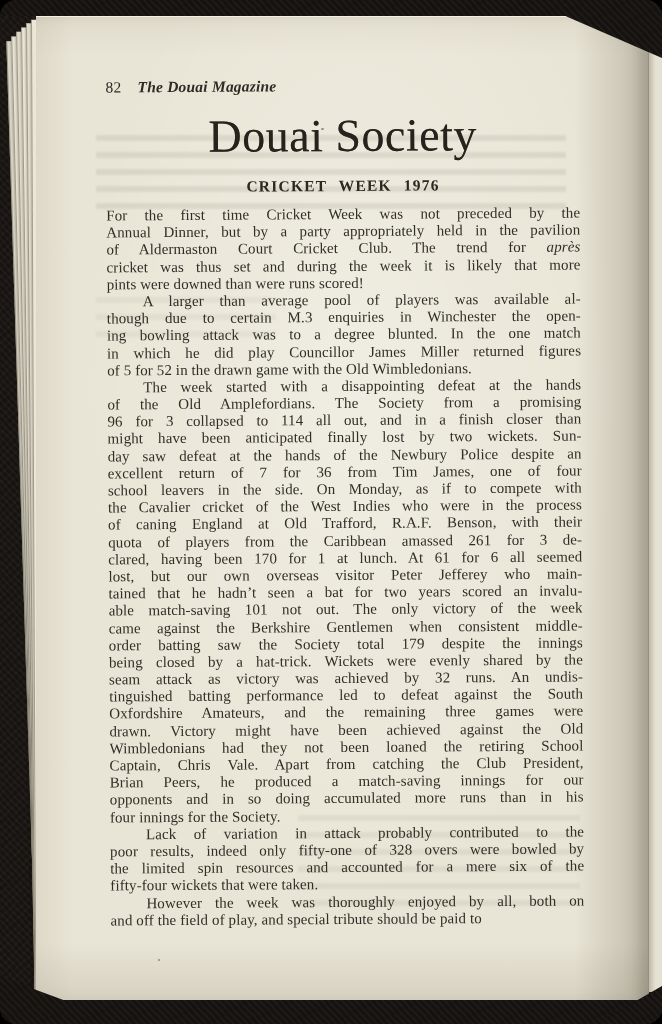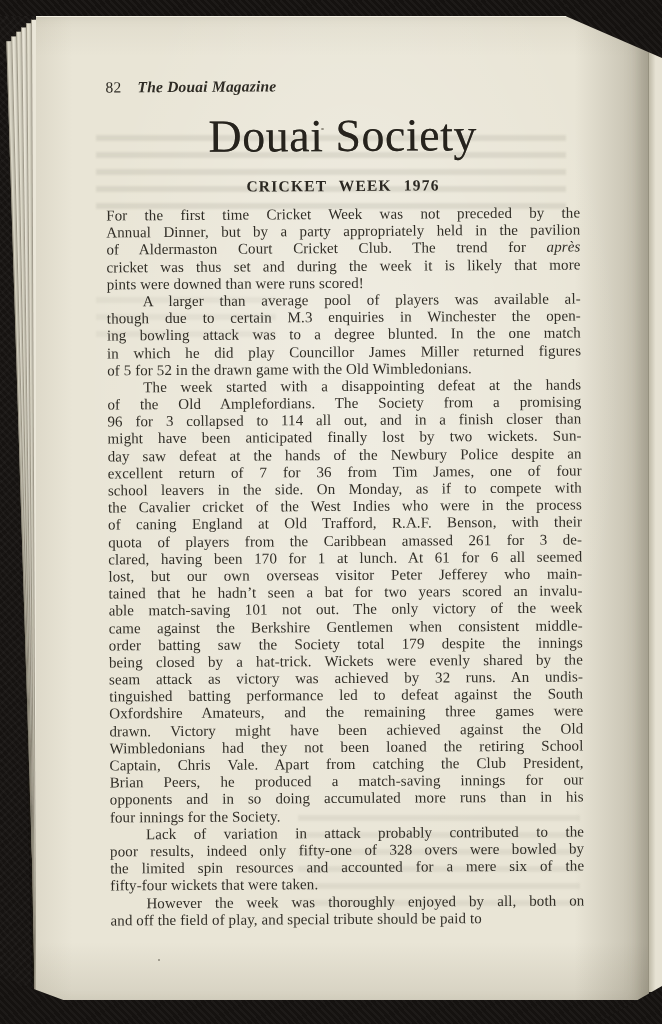--- a/index.html
+++ b/index.html
@@ -3,20 +3,21 @@
 <meta charset="utf-8">
 <style>
   html,body{margin:0;padding:0;background:#000;}
   .scene{
     position:relative;width:662px;height:1024px;overflow:hidden;
     background:
       repeating-linear-gradient(47deg, rgba(255,255,255,0.03) 0 2px, rgba(0,0,0,0) 2px 5px),
       repeating-linear-gradient(-43deg, rgba(255,255,255,0.02) 0 2px, rgba(0,0,0,0) 2px 6px),
       #161311;
     font-family:"Liberation Serif", serif;
+    border-radius:16px;
   }
   
   .stack{position:absolute;left:36px;top:16px;width:612px;height:984px;z-index:1;}
   .stack-page{
     position:absolute;inset:0;
     border-left:1px solid rgba(122,116,100,.65);
     border-bottom:1px solid rgba(122,116,100,.45);
     transform-origin:100% 0%;
     box-shadow:-1px 1px 2px rgba(40,35,25,.25);
   }

